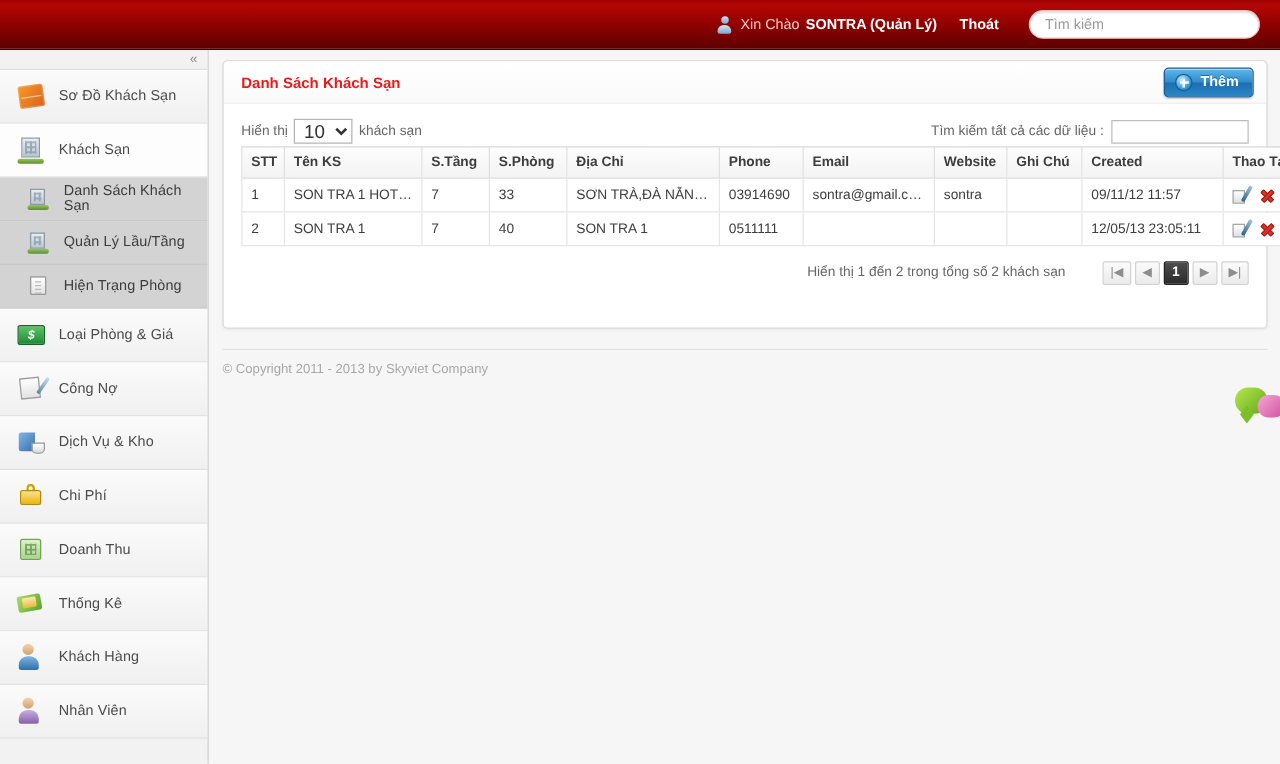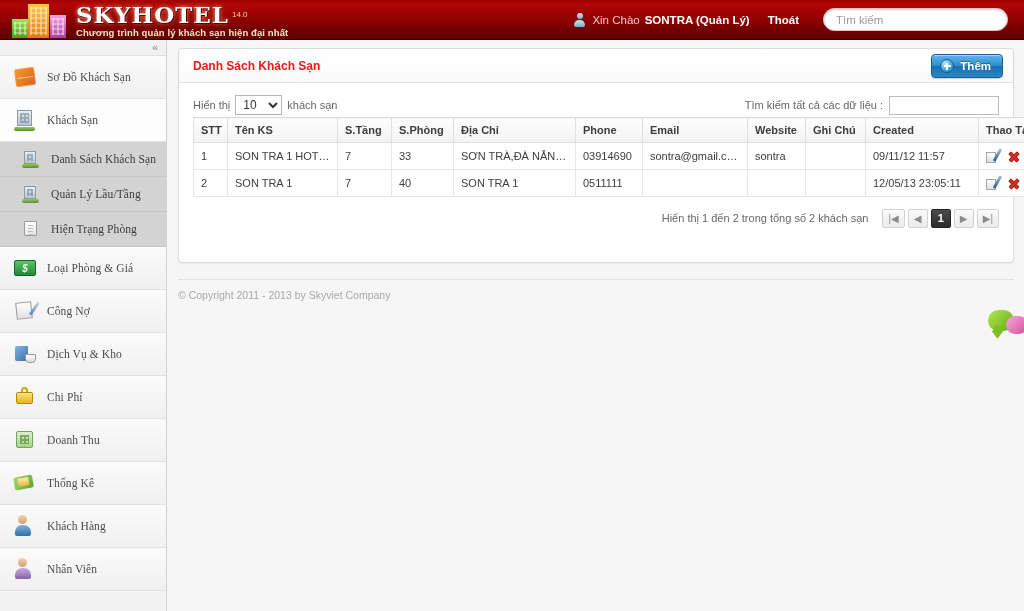--- a/index.html
+++ b/index.html
@@ -81,21 +81,21 @@
     background: linear-gradient(to bottom, #fbfbfb, #f0f0f0);
     cursor: pointer;
   }
   .nav-item.white { background: #fdfdfd; }
   .nav-item.sub {
     background: #d3d3d3;
     border-bottom: 1px solid #c8c8c8;
     height: 35px;
     padding-left: 22px;
   }
-  .nav-label { font-size: 11.5px; color: #4b4b4b; margin-left: 11px; letter-spacing: .1px; font-family: Liberation Serif, serif; }
+  .nav-label { font-size: 11.5px; color: #4b4b4b; margin-left: 11px; letter-spacing: .1px; }
   .nav-item.sub .nav-label { color: #3c3c3c; }
   .nav-icon { width: 22px; height: 22px; position: relative; flex: 0 0 22px; }
   .nav-item.sub .nav-icon { width: 18px; height: 18px; flex: 0 0 18px; }
 
   
   .ico-book { position:absolute; inset:2px 1px; background:linear-gradient(135deg,#f79a2b,#d9631a);
               border-radius:2px; transform: rotate(-8deg); box-shadow: inset 0 0 0 1px #fff3; }
   .ico-book:after { content:""; position:absolute; left:2px; right:2px; top:50%; height:1px; background:#fff8; }
   .ico-bldg { position:absolute; left:3px; top:1px; width:15px; height:16px;
               background:linear-gradient(to bottom,#e8eef3,#b9c6d1); border:1px solid #8d9aa5; }
@@ -187,21 +187,21 @@
   #add-icon:before { left:2.5px; top:5.5px; width:7px; height:2px; }
   #add-icon:after  { left:5px; top:3px; width:2px; height:7px; }
 
   #panel-body { padding: 10px 14px 0 14px; }
 
   #controls-row { display: flex; align-items: center; height: 24px; }
   .ctrl-text { font-size: 11px; color: #666; }
   #length-select {
     margin: 0 5px;
     height: 20px; width: 47px;
-    font-family: "Liberation Sans", sans-serif; font-size: 12px;
+    font-family: "Liberation Sans", sans-serif; font-size: 15px;
     border: 1px solid #b5b5b5; background: #fff; color: #333;
     padding-left: 3px;
   }
   #filter-wrap { margin-left: auto; display: flex; align-items: center; }
   #filter-label { font-size: 11px; color: #666; margin-right: 6px; }
   #filter-input {
     width: 110px; height: 19px;
     border: 1px solid #bdbdbd; background: #fff;
     font-family: "Liberation Sans", sans-serif; font-size: 11px;
     padding: 0 4px;
@@ -238,21 +238,21 @@
     vertical-align:middle; cursor:pointer;
   }
   .del-icon:before, .del-icon:after {
     content:""; position:absolute; left:0; top:4.5px; width:12px; height:3.5px;
     background:#d8342a; border-radius:1px; box-shadow:0 0 0 1px #a81f17 inset;
   }
   .del-icon:before { transform: rotate(45deg); }
   .del-icon:after  { transform: rotate(-45deg); }
 
   #pager-row { display: flex; align-items: center; margin-top: 10px; height: 22px; }
-  #pager-info { margin-left: auto; font-size: 11px; color: #666; margin-right: 14px; }
+  #pager-info { margin-left: auto; font-size: 11px; color: #666; margin-right: 30px; }
   #pager { display: flex; gap: 3px; }
   .pg-btn {
     min-width: 20px; height: 19px; padding: 0 5px;
     display: flex; align-items: center; justify-content: center;
     font-size: 10px; color: #8d8d8d;
     background: linear-gradient(to bottom,#fbfbfb,#ebebeb);
     border: 1px solid #d2d2d2; border-radius: 2px;
     cursor: pointer;
   }
   .pg-btn.active {
@@ -268,39 +268,20 @@
     background: linear-gradient(135deg,#b6e84f,#62a81a); }
   #chat-bubble .b1:after { content:""; position:absolute; left:5px; bottom:-5px; width:9px; height:9px;
     background:#7cbe26; transform: rotate(45deg) skew(8deg,8deg); }
   #chat-bubble .b2 { position:absolute; left:18px; top:6px; width:22px; height:18px; border-radius:10px;
     background: linear-gradient(135deg,#f6a8d8,#d14f9e); }
 </style>
 </head>
 <body>
 
 <div id="header">
-  <div id="logo-wrap">
-    <div class="logo-blocks">
-      <div class="lb green">
-          <div class="win-grid"></div>
-        </div>
-      <div class="lb orange">
-          <div class="win-grid"></div>
-        </div>
-      <div class="lb pink">
-          <div class="win-grid"></div>
-        </div>
-    </div>
-    <div id="logo-text">
-      <div>
-        <span id="logo-title">SKYHOTEL</span><span id="logo-version">14.0</span>
-      </div>
-      <div id="logo-tagline">Chương trình quản lý khách sạn hiện đại nhất</div>
-    </div>
-  </div>
 
   <div id="header-right">
     <span id="user-icon">
         <i class="uhead"></i>
         <i class="ubody"></i>
       </span>
     <span class="hdr-greet">Xin Chào</span>
     <span class="hdr-user">SONTRA (Quản Lý)</span>
     <a href="#" class="hdr-logout">Thoát</a>
     <input id="search-box" type="text" placeholder="Tìm kiếm" style="">

